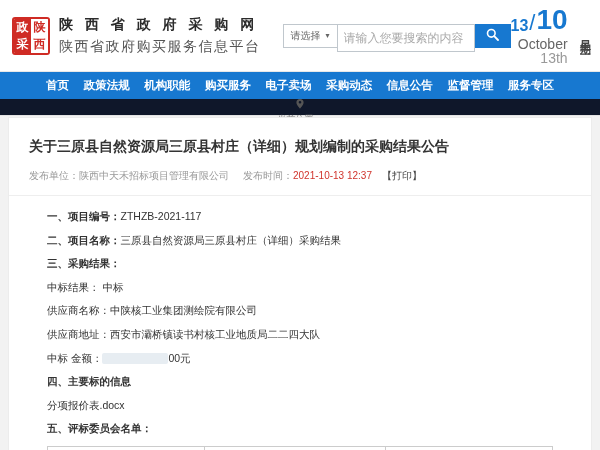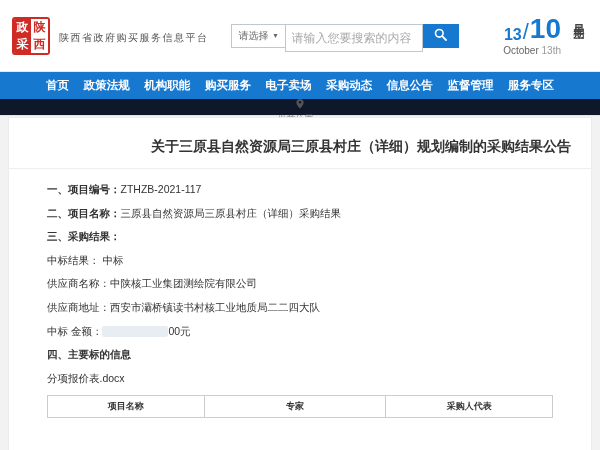--- a/index.html
+++ b/index.html
@@ -9,45 +9,45 @@
     background:#f2f2f2; position:relative; overflow:hidden; color:#333;
   }
   
   .header { height:72px; background:#fff; display:flex; align-items:center; padding:0 12px; border-bottom:1px solid #e8e8e8; }
   .logo-stamp { width:38px; height:38px; border:2px solid #cf2b24; border-radius:3px; display:grid; grid-template-columns:1fr 1fr; grid-template-rows:1fr 1fr; overflow:hidden; background:#fff; flex:0 0 auto; }
   .logo-cell { display:flex; align-items:center; justify-content:center; font-size:12px; font-weight:bold; line-height:1; }
   .logo-cell.red-bg { background:#cf2b24; color:#fff; }
   .logo-cell.white-bg { background:#fff; color:#cf2b24; }
   .site-names { margin-left:9px; }
   .site-title { font-size:14px; font-weight:bold; color:#2b2b2b; letter-spacing:4px; white-space:nowrap; }
-  .site-subtitle { font-size:10px; color:#555; letter-spacing:1.5px; margin-top:4px; white-space:nowrap; }
+  .site-subtitle { font-size:14px; color:#555; letter-spacing:1.5px; margin-top:4px; white-space:nowrap; }
   .search-bar { display:flex; align-items:stretch; margin-left:22px; height:24px; }
   .search-select { display:flex; align-items:center; gap:5px; border:1px solid #c0c7cd; border-right:none; padding:0 7px; font-size:10px; color:#666; background:#fff; cursor:pointer; white-space:nowrap; }
   .caret { font-size:8px; color:#666; }
   .search-input { width:138px; border:1px solid #c0c7cd; font-size:12px; padding:13px 6px; color:#333; outline:none; }
   .search-input::placeholder { color:#aaa; }
   .search-button { width:36px; background:#1778d0; border:none; display:flex; align-items:center; justify-content:center; cursor:pointer; }
-  .date-block { margin-left:auto; display:flex; padding-right:2px; }
+  .date-block { margin-left:auto; display:flex; align-items:center; padding-right:2px; }
   .date-numbers { text-align:right; line-height:1; }
   .date-top { display:flex; align-items:flex-end; justify-content:flex-end; color:#1778d0; }
   .date-day { font-size:16px; font-weight:bold; }
   .date-slash { font-size:22px; font-weight:300; margin:0 1px; }
   .date-month { font-size:28px; font-weight:bold; }
-  .date-en { font-size:10px; color:#666; margin-top:3px; }
+  .date-en { font-size:14px; color:#666; margin-top:3px; }
   .date-en .ord { color:#999; }
   .weekday { writing-mode:vertical-rl; text-orientation:upright; font-size:11px; font-weight:bold; color:#444; margin-left:10px; letter-spacing:3px; }
   
   .nav { height:27px; background:#1778d0; display:flex; align-items:center; justify-content:space-between; padding:0 46px; }
   .nav-item { color:#fff; font-size:11.5px; font-weight:bold; cursor:pointer; white-space:nowrap; }
   
   .breadcrumb { height:17px; background:#0f172a; border-bottom:1px solid #e3e3e3; display:flex; align-items:center; gap:4px; padding:0 10px; font-size:9px; color:#777;flex-direction:column; }
   .pin-icon { display:inline-flex; }
   
   .content-card { position:absolute; top:117px; left:8px; right:8px; bottom:0; background:#fff; border:1px solid #ececec; border-bottom:none; }
-  .title-block { text-align:right; padding:20px 20px 12px; border-bottom:1px solid #eee; }
+  .title-block { text-align:left; padding:20px 20px 12px; border-bottom:1px solid #eee; }
   .article-title { font-size:14px; font-weight:bold; color:#333; }
   .article-meta { margin-top:13px; font-size:10px; color:#999; }
   .meta-time { color:#d0342c; }
   .print-link { color:#444; cursor:pointer; margin-left:10px; }
   .meta-gap { display:inline-block; width:14px; }
   .article-body { padding:14px 38px 0; font-size:10.5px; }
   .article-body p { margin-bottom:11px; line-height:1.2; }
   .sec-label { font-weight:bold; color:#333;margin-top:42px; }
   .redacted { display:inline-block; width:66px; height:11px; background:#e7edf2; border-radius:2px; vertical-align:middle; }
   .committee-table { width:100%; border-collapse:collapse; font-size:9px; margin-top:2px; table-layout:fixed; }
@@ -59,20 +59,21 @@
 <body>
 
 <div class="header">
   <div class="logo-stamp">
     <div class="logo-cell red-bg">政</div>
     <div class="logo-cell white-bg">陕</div>
     <div class="logo-cell red-bg">采</div>
     <div class="logo-cell white-bg">西</div>
   </div>
   <div class="site-names">
+    <div class="site-title">陕 西 省 政 府 采 购 网</div>
     <div class="site-subtitle">陕西省政府购买服务信息平台</div>
   </div>
 
   <div class="search-bar">
     <div class="search-select">
       <span>请选择</span>
       <span class="caret">▾</span>
     </div>
     <input class="search-input" placeholder="请输入您要搜索的内容" style="">
     <button class="search-button">
@@ -121,20 +122,23 @@
   </span>
   <span>当前位置：</span>
   <span>首页</span>
   <span>&gt;</span>
   <span>信息公告</span>
 </div>
 
 <div class="content-card">
   <div class="title-block">
     <div class="article-title">关于三原县自然资源局三原县村庄（详细）规划编制的采购结果公告</div>
+    <div class="article-meta">
+      <span>发布单位：</span><span>陕西中天禾招标项目管理有限公司</span><span class="meta-gap"></span><span>发布时间：</span><span class="meta-time">2021-10-13 12:37</span><span class="print-link">【打印】</span>
+    </div>
   </div>
 
   <div class="article-body">
     <p><span class="sec-label">一、项目编号：</span><span>ZTHZB-2021-117</span></p>
 
     <p><span class="sec-label">二、项目名称：</span><span>三原县自然资源局三原县村庄（详细）采购结果</span></p>
 
     <p><span class="sec-label">三、采购结果：</span></p>
 
     <p><span>中标结果：</span> <span>中标</span></p>
@@ -142,20 +146,21 @@
     <p><span>供应商名称：</span><span>中陕核工业集团测绘院有限公司</span></p>
 
     <p><span>供应商地址：</span><span>西安市灞桥镇读书村核工业地质局二二四大队</span></p>
 
     <p><span>中标 金额：</span><span class="redacted"></span><span>00元</span></p>
 
     <p><span class="sec-label">四、主要标的信息</span></p>
 
     <p><span>分项报价表.docx</span></p>
 
+    <p><span class="sec-label">五、评标委员会名单：</span></p>
 
     <table class="committee-table">
       <thead>
         <tr>
           <th class="col1">项目名称</th>
           <th class="col2">专家</th>
           <th class="col3">采购人代表</th>
         </tr>
       </thead>
 

